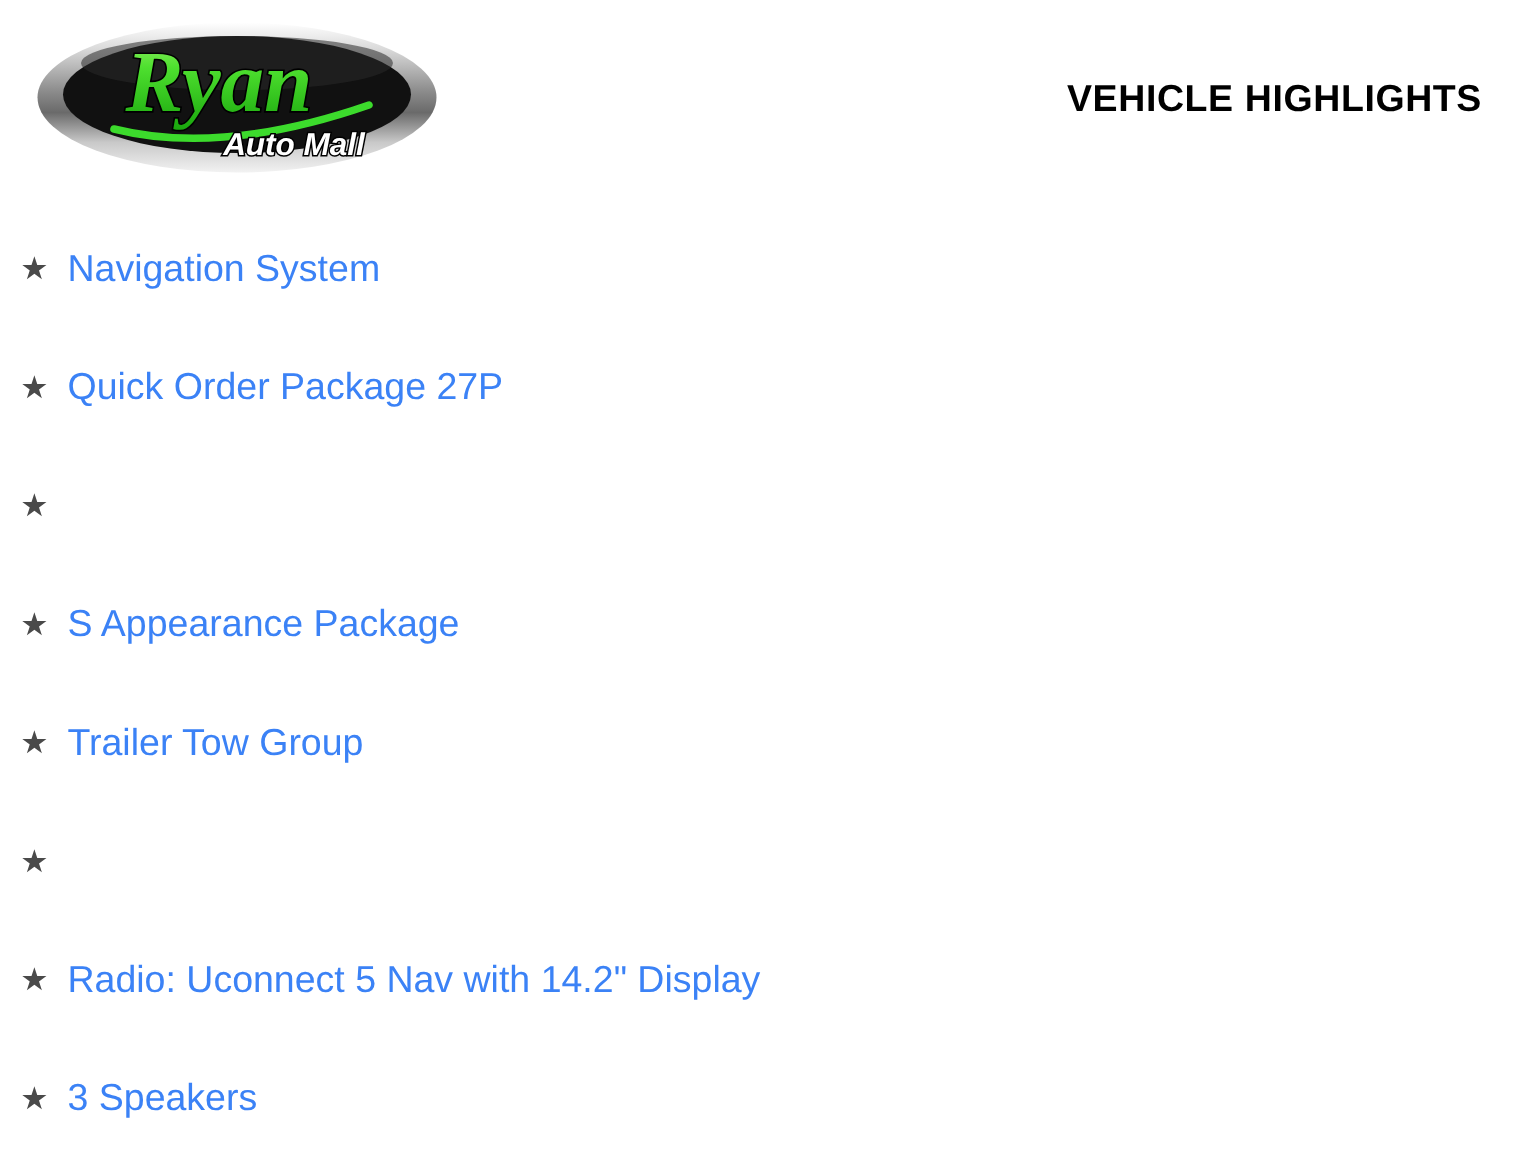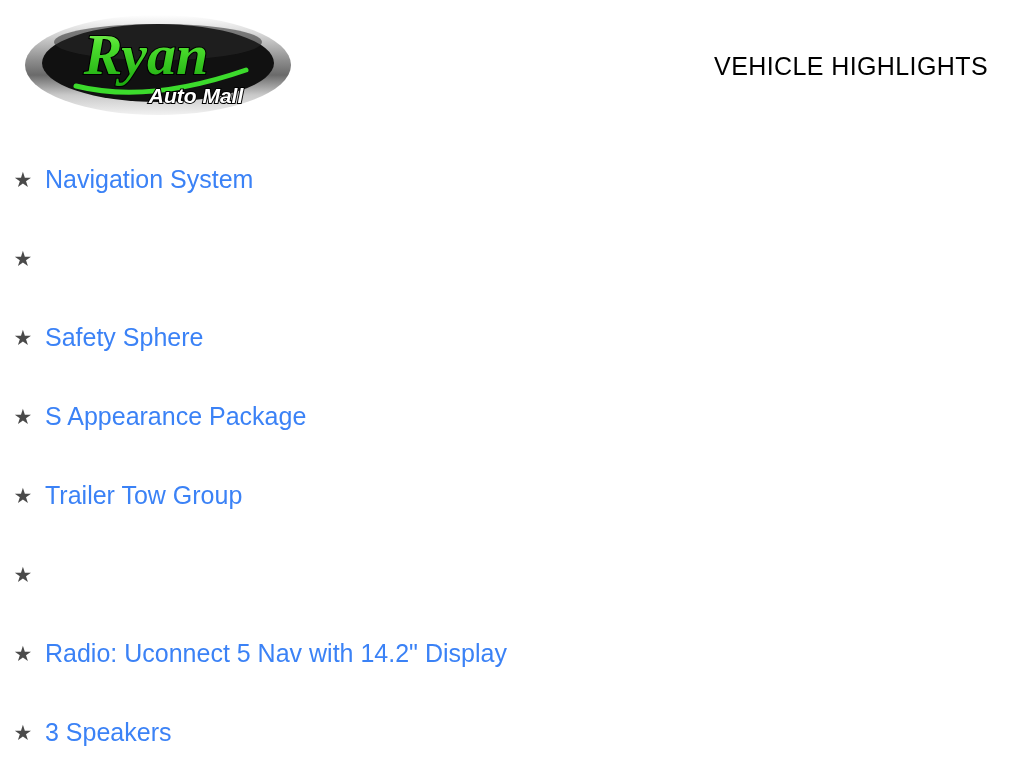--- a/index.html
+++ b/index.html
@@ -35,21 +35,21 @@
 
   .logo svg {
     display: block;
   }
 
   .header-title {
     position: absolute;
     right: 36px;
     top: 52px;
     font-size: 25px;
-    font-weight: normal;
+    font-weight: bold;
     letter-spacing: 0.4px;
     color: #000000;
     white-space: nowrap;
   }
 
   
   .highlights {
     position: absolute;
     left: 0;
     top: 140px;
@@ -124,25 +124,25 @@
 
   <div class="highlights">
 
     <div class="highlight-row">
       <span class="star-icon">★</span>
       <span class="highlight-label">Navigation System</span>
     </div>
 
     <div class="highlight-row">
       <span class="star-icon">★</span>
+      <span class="highlight-label">Quick Order Package 27P</span>
     </div>
 
     <div class="highlight-row">
       <span class="star-icon">★</span>
-      <span class="highlight-label">Safety Sphere</span>
     </div>
 
     <div class="highlight-row">
       <span class="star-icon">★</span>
       <span class="highlight-label">S Appearance Package</span>
     </div>
 
     <div class="highlight-row">
       <span class="star-icon">★</span>
       <span class="highlight-label">Trailer Tow Group</span>

